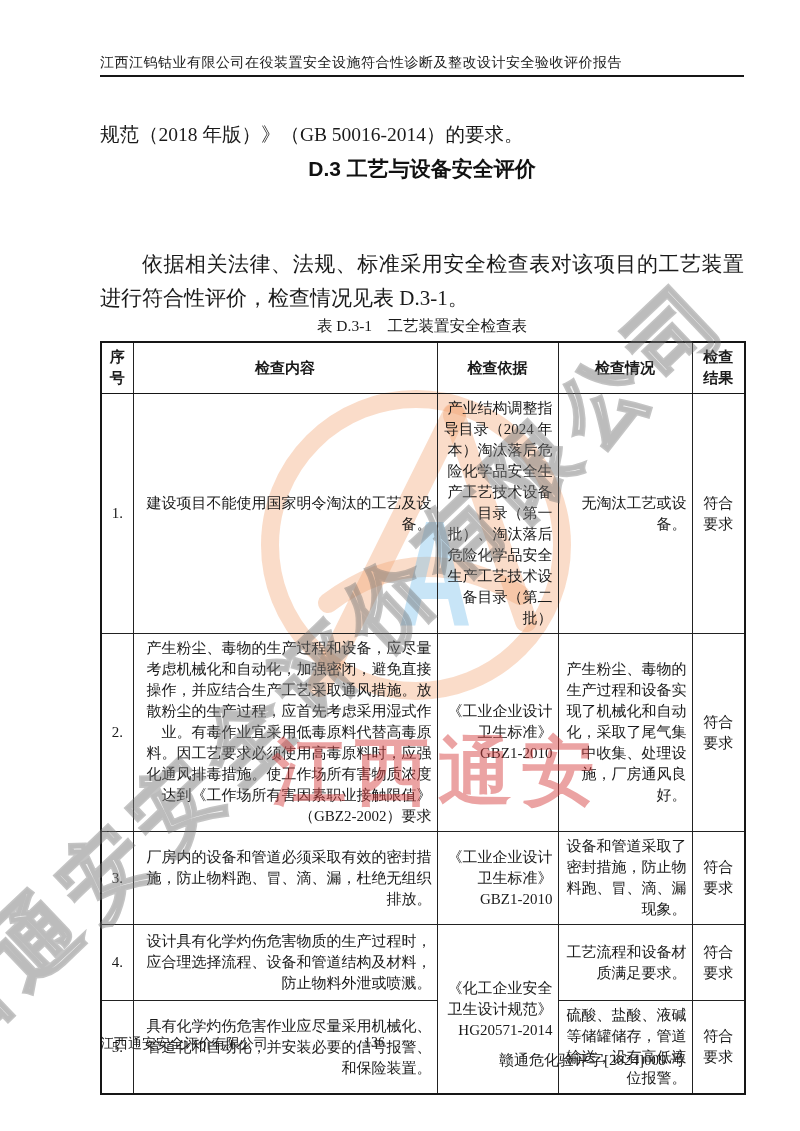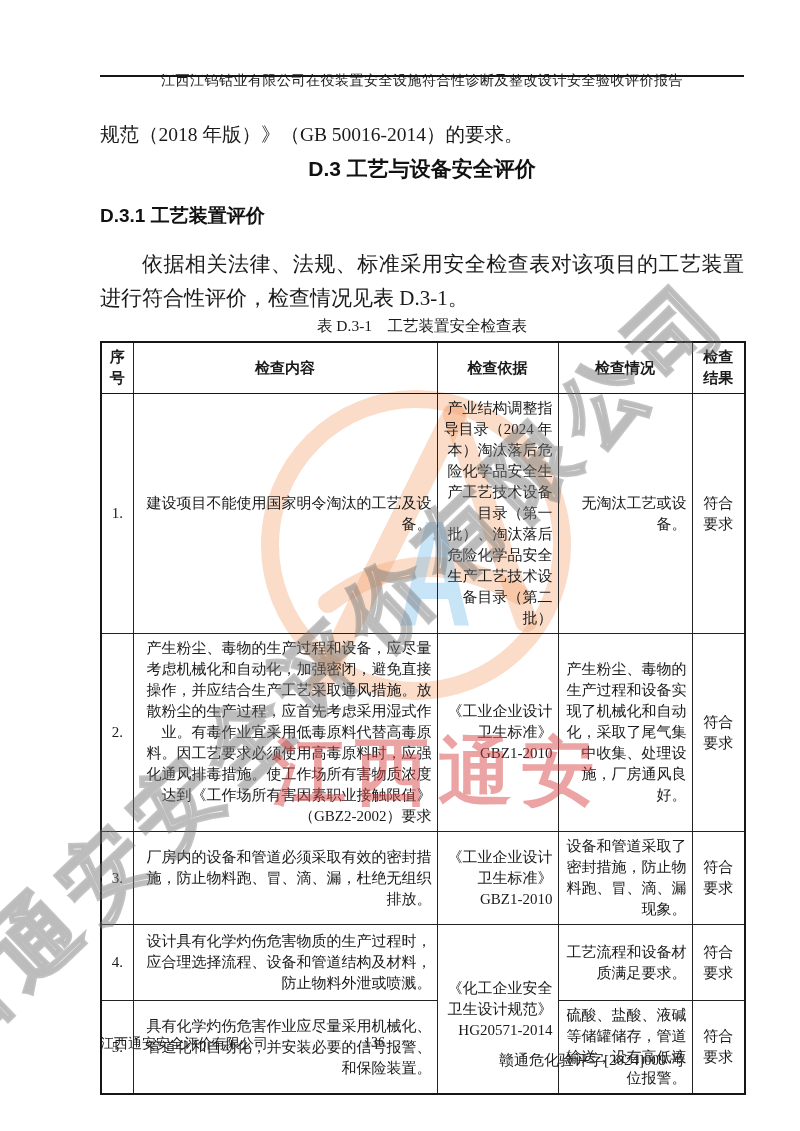--- a/index.html
+++ b/index.html
@@ -40,22 +40,22 @@
     font-family: "Liberation Serif", serif;
     font-weight: bold; font-size: 74px; letter-spacing: 9px;
     line-height: 80px;
     color: rgba(213, 62, 62, 0.48);
     white-space: nowrap;
     margin-top: 18px;
   }
   
   .content { position: absolute; inset: 0; z-index: 1; }
   .running-head {
-    position: absolute; left: 100px; top: 72px; width: 644px;
-    font-size: 14px; letter-spacing: 0.5px; text-align: center;
+    position: absolute; left: 100px; top: 54px; width: 644px;
+    font-size: 14px; letter-spacing: 0.5px;
   }
   .head-rule {
     position: absolute; left: 100px; top: 75px; width: 644px;
     border-top: 2.5px solid #161616;
   }
   .intro-line {
     position: absolute; left: 100px; top: 121px; width: 644px;
     font-size: 19.5px;
   }
   .h-sec {
@@ -129,21 +129,20 @@
 
   <div class="content">
 
     <div class="running-head">江西江钨钴业有限公司在役装置安全设施符合性诊断及整改设计安全验收评价报告</div>
     <div class="head-rule"></div>
 
     <div class="intro-line">规范（2018 年版）》（GB 50016-2014）的要求。</div>
 
     <div class="h-sec">D.3 工艺与设备安全评价</div>
 
-    <div class="h-sub">D.3.1 工艺装置评价</div>
 
     <div class="para">依据相关法律、法规、标准采用安全检查表对该项目的工艺装置进行符合性评价，检查情况见表 D.3-1。</div>
 
     <div class="tbl-title">表 D.3-1　工艺装置安全检查表</div>
 
     <table class="checklist">
       <colgroup>
         <col class="c-no">
           <col class="c-item">
           <col class="c-basis">

